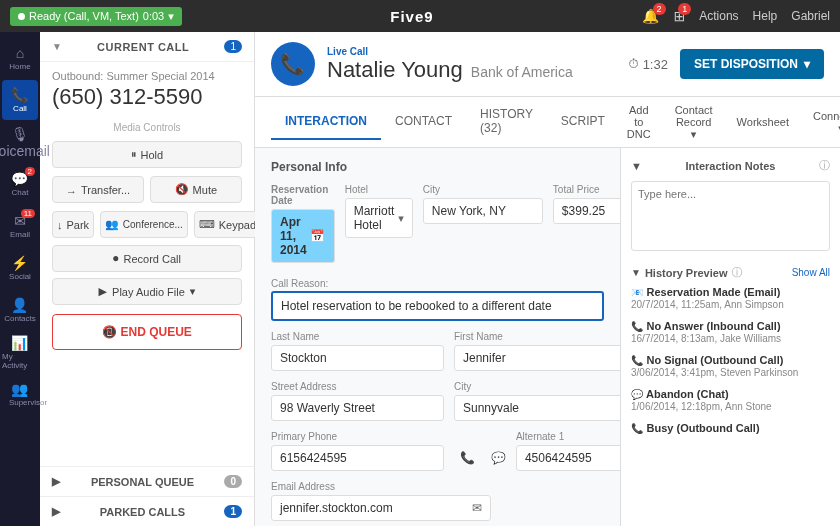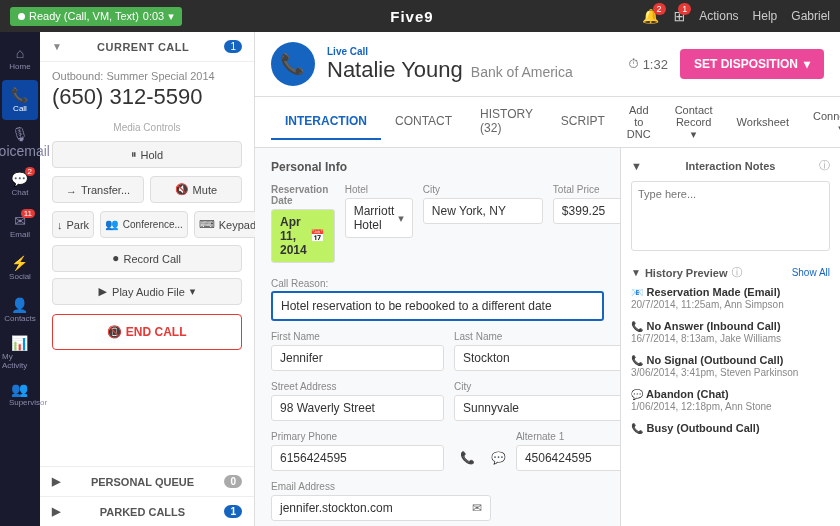--- a/index.html
+++ b/index.html
@@ -47,21 +47,21 @@
     .content { flex: 1; display: flex; flex-direction: column; overflow: hidden; }
 
     
     .call-header { background: white; padding: 10px 16px; display: flex; align-items: center; justify-content: space-between; border-bottom: 1px solid #ddd; flex-shrink: 0; }
     .call-info { display: flex; align-items: center; gap: 12px; }
     .call-avatar { width: 44px; height: 44px; background: #1565c0; border-radius: 50%; display: flex; align-items: center; justify-content: center; color: white; font-size: 20px; }
     .live-call-badge { font-size: 10px; color: #1565c0; font-weight: 600; }
     .caller-name { font-size: 22px; font-weight: 400; color: #333; }
     .caller-company { font-size: 14px; color: #888; font-weight: 300; }
     .call-timer { color: #666; font-size: 13px; display: flex; align-items: center; gap: 4px; }
-    .set-disposition-btn { background: #ec4899; color: white; border: none; border-radius: 4px; padding: 8px 14px; font-size: 12px; cursor: pointer; display: flex; align-items: center; gap: 6px; font-weight: 600; }
+    .set-disposition-btn { background: #0369a1; color: white; border: none; border-radius: 4px; padding: 8px 14px; font-size: 12px; cursor: pointer; display: flex; align-items: center; gap: 6px; font-weight: 600; }
 
     
     .tabs { display: flex; align-items: center; background: white; border-bottom: 1px solid #ddd; padding: 0 16px; flex-shrink: 0; }
     .tab { padding: 10px 14px; font-size: 12px; color: #666; cursor: pointer; border-bottom: 2px solid transparent; }
     .tab.active { color: #1565c0; border-bottom-color: #1565c0; font-weight: 600; }
     .tab-actions { margin-left: auto; display: flex; gap: 8px; align-items: center; }
     .tab-action-btn { font-size: 11px; color: #555; cursor: pointer; padding: 4px 8px; background: none; border: none; }
 
     
     .content-body { display: flex; flex: 1; overflow: hidden; background: #f8f9fa; }
@@ -198,21 +198,21 @@
       <span>⏺</span>
       <span>Record Call</span>
     </button>
     <button class="ctrl-btn-full">
       <span>▶</span>
       <span>Play Audio File</span>
       <span>▾</span>
     </button>
     <div class="end-call-btn">
       <span>📵</span>
-      <span>END CALL</span>
+      <span>END QUEUE</span>
     </div>
     <div class="sidebar-footer">
       <div class="sidebar-collapsible">
         <span>▶</span>
         <span>PERSONAL QUEUE</span>
         <span class="badge-blue" style="background:#aaa;">0</span>
       </div>
       <div class="sidebar-collapsible">
         <span>▶</span>
         <span>PARKED CALLS</span>
@@ -260,21 +260,21 @@
     </div>
 
     <div class="content-body">
 
       <div class="form-area">
         <div class="section-title">Personal Info</div>
 
         <div class="form-row">
           <div class="form-group" style="max-width:130px;font-weight:bold;">
             <label class="form-label">Reservation Date</label>
-            <div style="display:flex;align-items:center;border:1px solid #ddd;border-radius:3px;background:#bef264;padding:5px 8px;gap:4px;">
+            <div style="display:flex;align-items:center;border:1px solid #ddd;border-radius:3px;background:#7dd3fc;padding:5px 8px;gap:4px;">
               <span style="font-size:12px;color:#333;flex:1;">Apr 11, 2014</span>
               <span style="color:#666;font-size:12px;">📅</span>
             </div>
           </div>
           <div class="form-group" style="max-width:130px;">
             <label class="form-label">Hotel</label>
             <div style="display:flex;align-items:center;border:1px solid #ddd;border-radius:3px;background:white;padding:5px 8px;gap:4px;">
               <span style="font-size:12px;color:#333;flex:1;">Marriott Hotel</span>
               <span style="color:#666;font-size:11px;">▾</span>
             </div>
@@ -289,26 +289,26 @@
           </div>
         </div>
 
         <div style="margin-bottom:10px;">
           <label class="form-label">Call Reason:</label>
           <input class="call-reason-input" type="text" value="Hotel reservation to be rebooked to a different date" style="width: 100%;">
         </div>
 
         <div class="form-row">
           <div class="form-group">
+            <label class="form-label">Last Name</label>
+            <input class="form-input" type="text" value="Stockton" style="">
+          </div>
+          <div class="form-group">
             <label class="form-label">First Name</label>
             <input class="form-input" type="text" value="Jennifer" style="">
-          </div>
-          <div class="form-group">
-            <label class="form-label">Last Name</label>
-            <input class="form-input" type="text" value="Stockton" style="">
           </div>
 
         </div>
 
         <div class="form-row">
           <div class="form-group" style="flex:2;">
             <label class="form-label">Street Address</label>
             <input class="form-input" type="text" value="98 Waverly Street" style="">
           </div>
           <div class="form-group" style="flex:1.5;">

